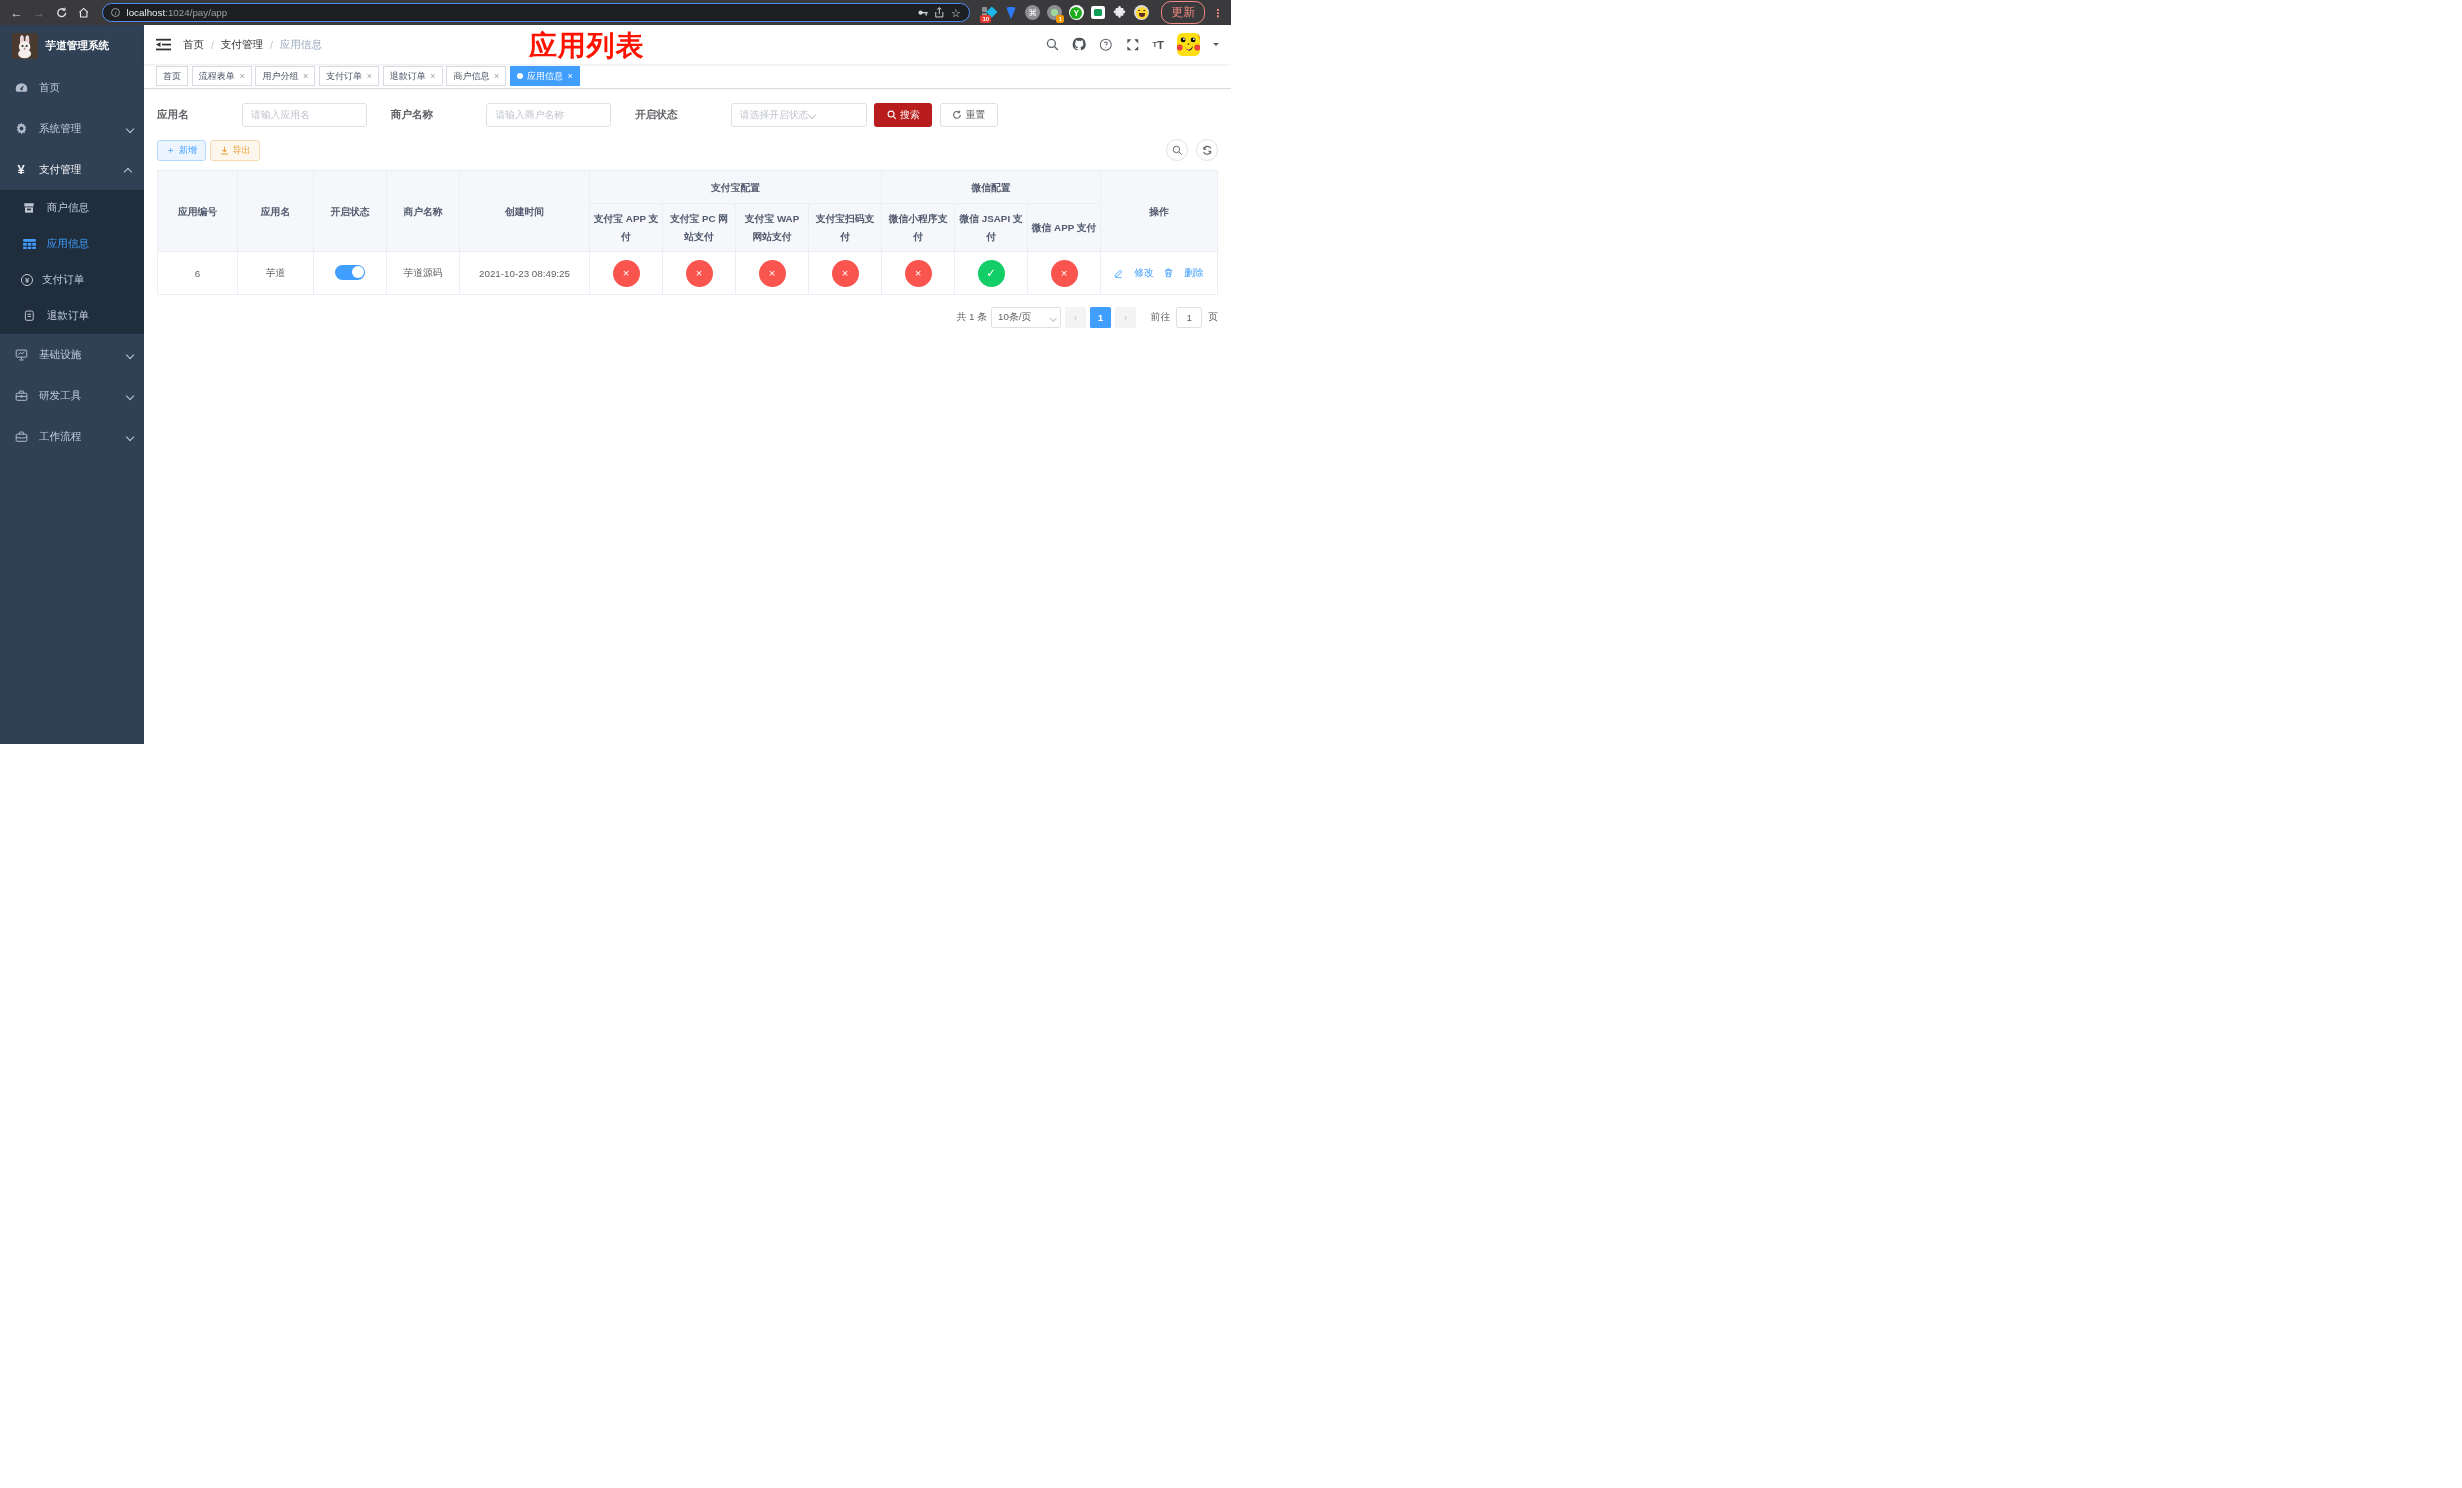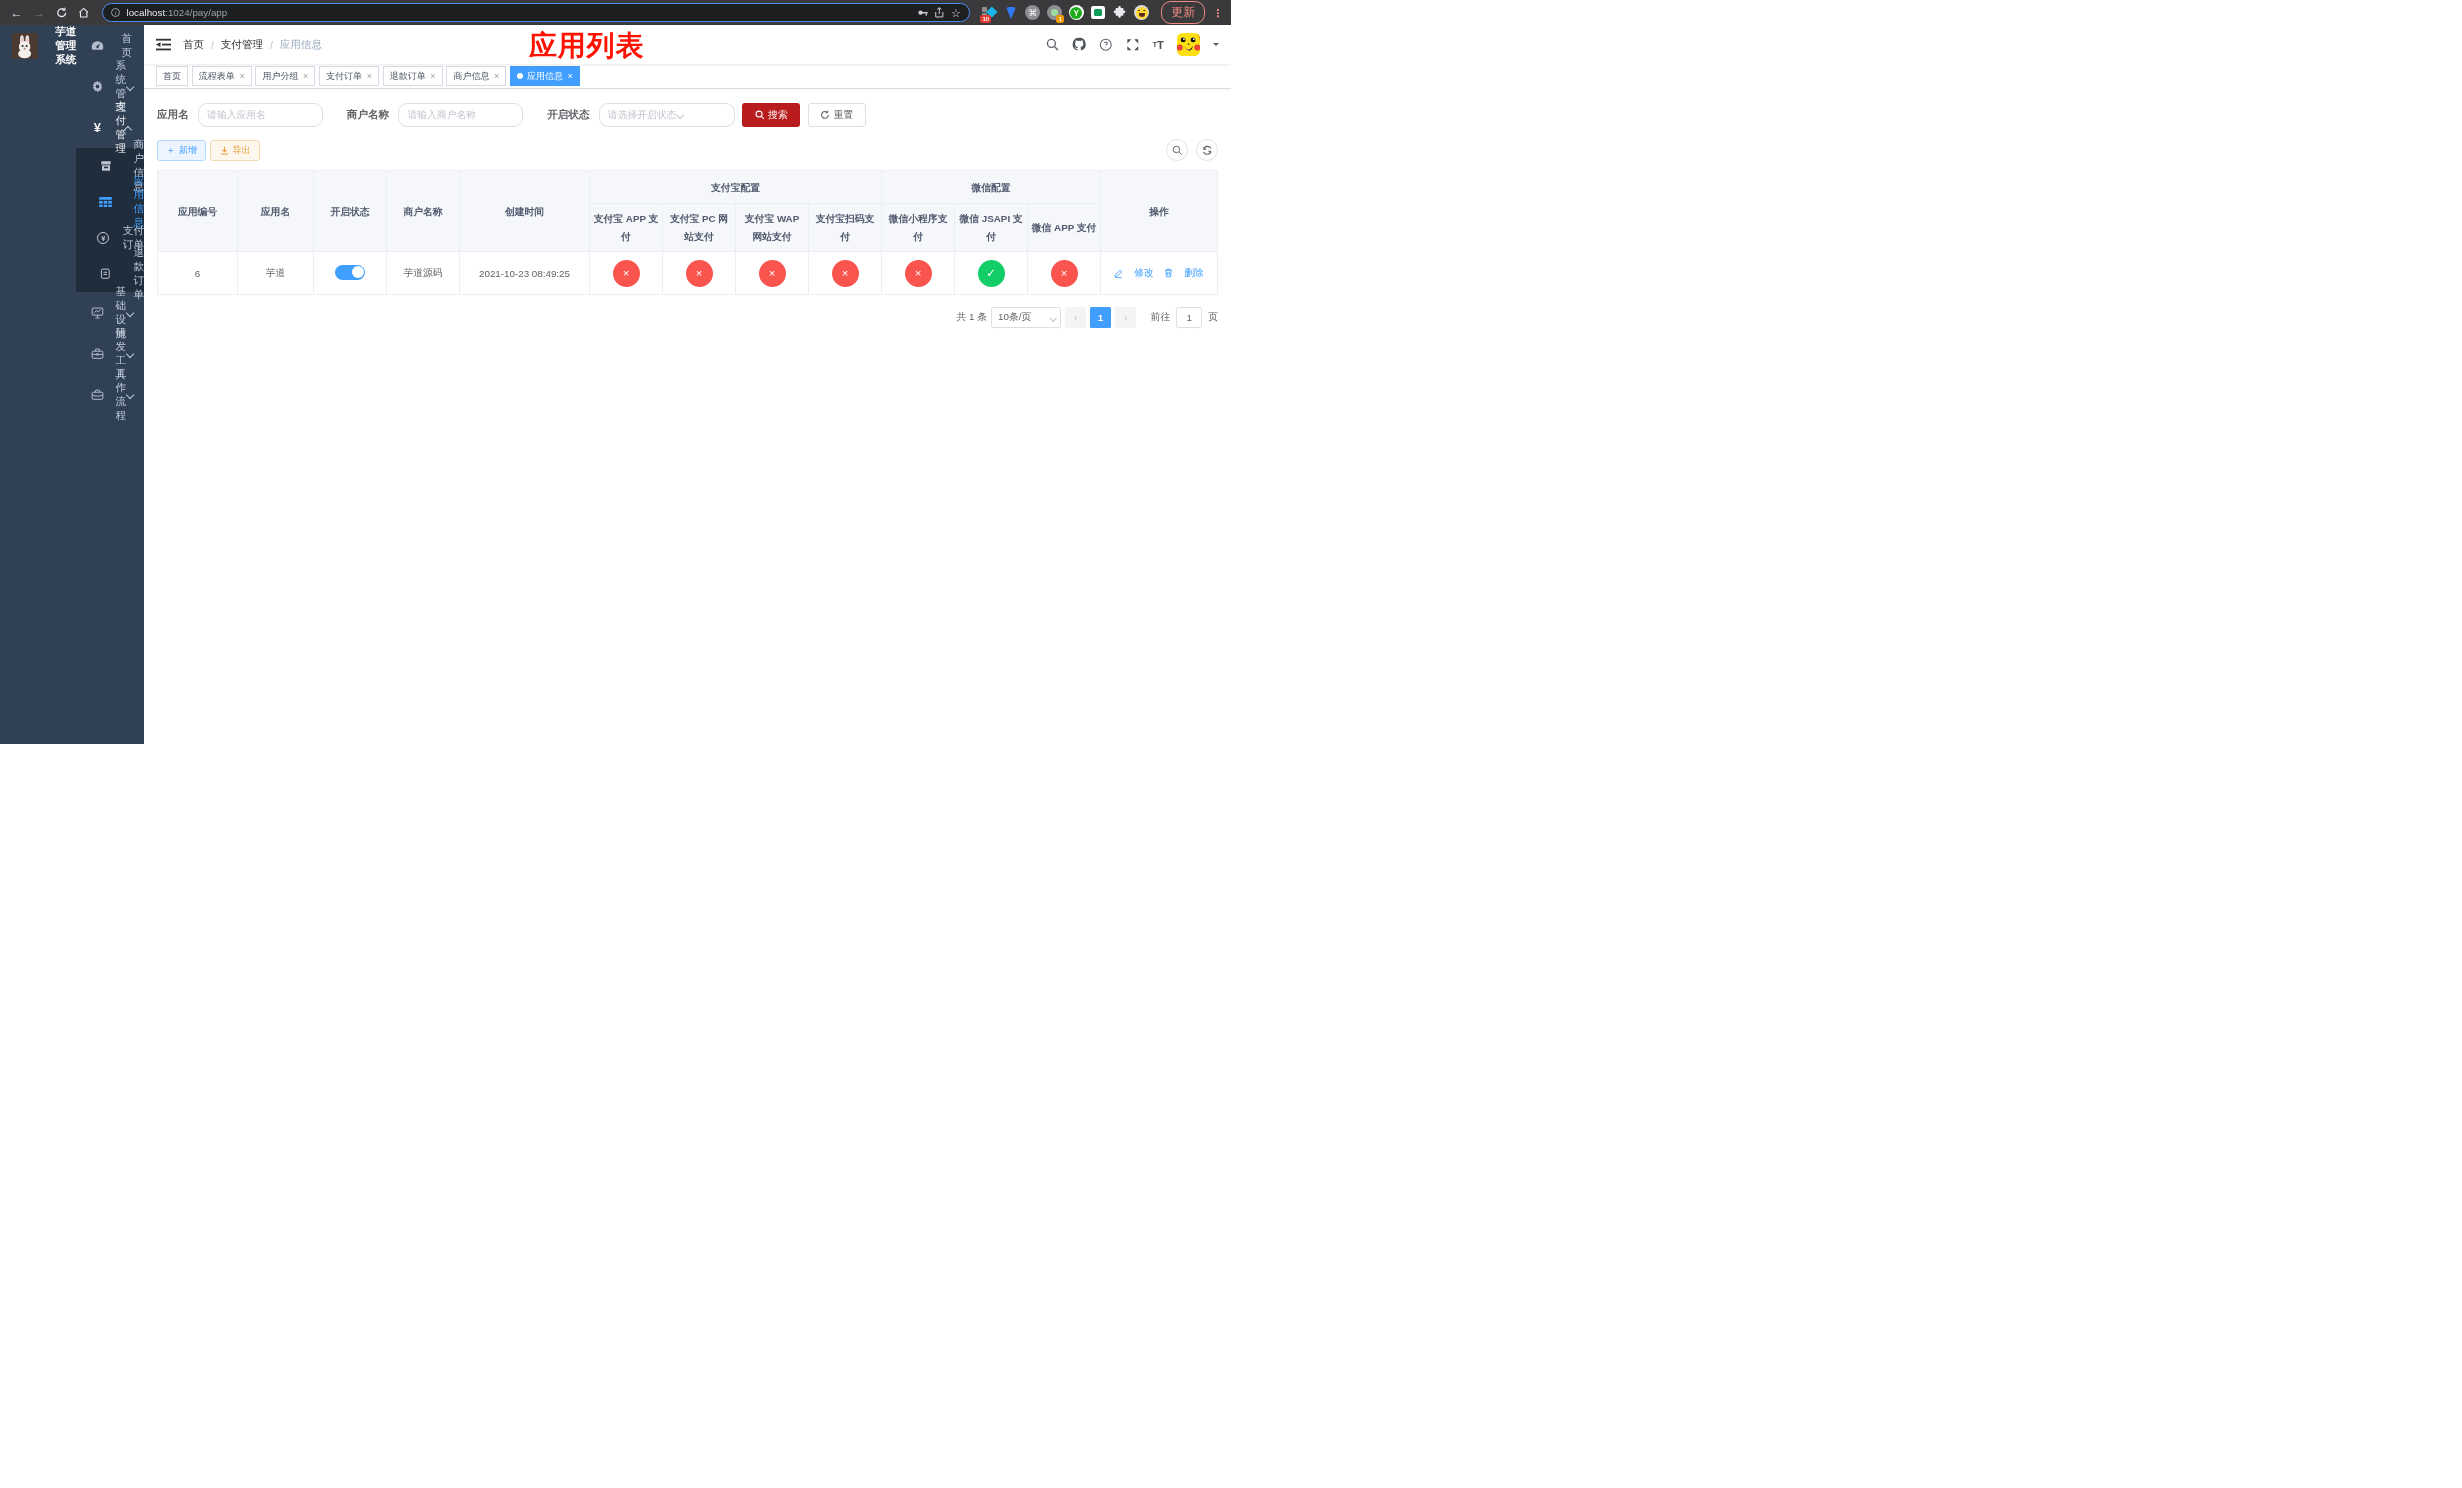--- a/index.html
+++ b/index.html
@@ -38,21 +38,21 @@
   .emoji { width:15px; height:15px; border-radius:50%; background:#d9dadc; display:flex; align-items:center; justify-content:center;}
   .emoji .face { width:12px; height:12px; border-radius:50%; background:#ffd731; position:relative;}
   .emoji .face:before { content:""; position:absolute; left:2.3px; top:3px; width:1.9px; height:1.9px; border-radius:50%; background:#222; box-shadow:5.3px 0 0 #222;}
   .emoji .face:after { content:""; position:absolute; left:3px; bottom:1.5px; width:6px; height:3.8px; background:#5b2b20; border-radius:0 0 6px 6px;}
   .update-btn { border:1.1px solid #f28b82; color:#f28b82; background:transparent; border-radius:9.8px;
     font-size:12px; padding:2.3px 9px; margin-left:7.6px; white-space:nowrap; }
   .chromedots { color:#f28b82; font-size:10.6px; letter-spacing:0; margin-left:3px; font-weight:bold; }
 
   
   .app { display:flex; height:719px; }
-  .sidebar { width:144px; background:#304156; color:#bfcbd9; flex:none; display:flex; flex-direction:row;text-align:right; }
+  .sidebar { width:144px; background:#304156; color:#bfcbd9; flex:none; display:flex; flex-direction:column; }
   .logo-row { height:42px; display:flex; align-items:center; padding-left:12px; gap:7.6px; }
   .logo-row .title { color:#fff; font-weight:bold; font-size:10.6px; }
   .menu { font-size:10.6px; }
   .m-item { height:41px; display:flex; align-items:center; padding:0 12px; cursor:pointer; }
   .m-item .mi { width:18px; display:flex; justify-content:center; margin-right:9px; color:#b4bccc; flex:none;}
   .m-item .chev { margin-left:auto; color:#bfcbd9; }
   .m-item.parent-active { color:#f4f4f5; }
   .submenu { background:#1f2d3d; }
   .s-item { height:36px; display:flex; align-items:center; padding-left:21px; cursor:pointer; }
   .s-item .mi { width:16.7px; display:flex; justify-content:center; margin-right:9px; color:#c0c7d1; flex:none;}
@@ -86,22 +86,22 @@
   .tag .x { color:#9aa2ad; font-size:9px; line-height:1; margin-left:0.8px;}
   .tag.active { background:#409eff; border-color:#409eff; color:#fff;}
   .tag.active .x { color:#fff; }
   .tag .dot { width:6px; height:6px; border-radius:50%; background:#fff; flex:none;}
 
   
   .content { flex:1; padding:14.4px 13px; overflow:hidden; }
   .filters { display:flex; align-items:center; font-size:10.6px; color:#606266; margin-bottom:12px;}
   .filters label { font-weight:bold; margin-right:9px; white-space:nowrap;}
   .f-gap { width:24px; flex:none;}
-  .inp { height:24px; border:0.8px solid #dcdfe6; border-radius:9px; padding:0 8.3px; font-size:9.8px;
-    display:flex; align-items:center; color:#606266; background:#fff;}
+  .inp { height:24px; border:0.8px solid #dcdfe6; border-radius:3px; padding:0 8.3px; font-size:9.8px;
+    display:flex; align-items:center; color:#606266; background:#fff;margin-left:44px;}
   .inp .ph { color:#c0c4cc; }
   .inp.w165 { width:125px; } .inp.w180 { width:136px; }
   .sel-chev { color:#c0c4cc; }
   .btn { height:24px; border-radius:3px; font-size:9.8px; display:inline-flex; align-items:center; gap:3.8px;
     padding:0 11.4px; cursor:pointer; border:0.8px solid transparent; white-space:nowrap;}
   .btn-search { background:#b91c1c; color:#fff; margin-left:7.6px;}
   .btn-reset { background:#fff; color:#606266; border-color:#dcdfe6; margin-left:7.6px;}
   .toolbar { display:flex; align-items:center; margin-bottom:9px;}
   .btn-mini { height:21px; padding:0 8.3px; font-size:9px; border-radius:3px;}
   .btn-add { background:#ecf5ff; border-color:#b3d8ff; color:#409eff;}

